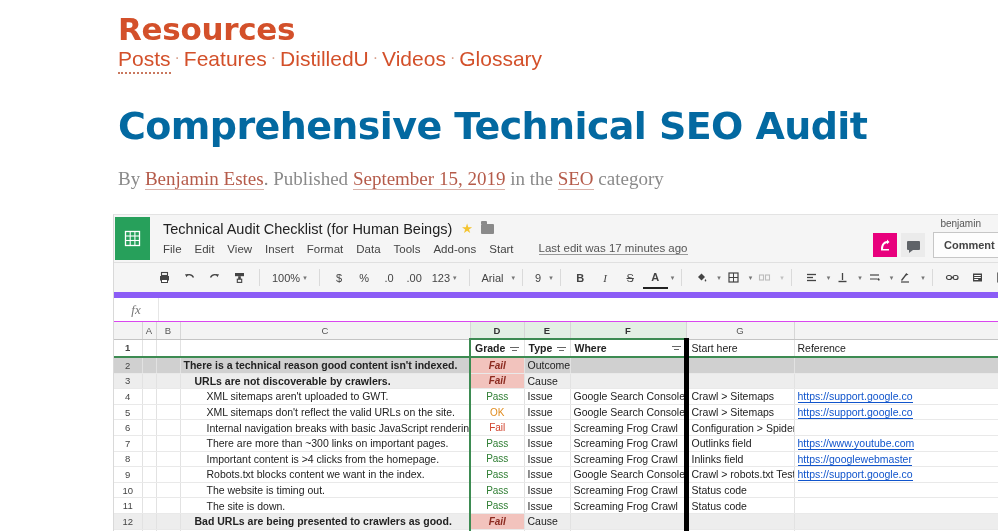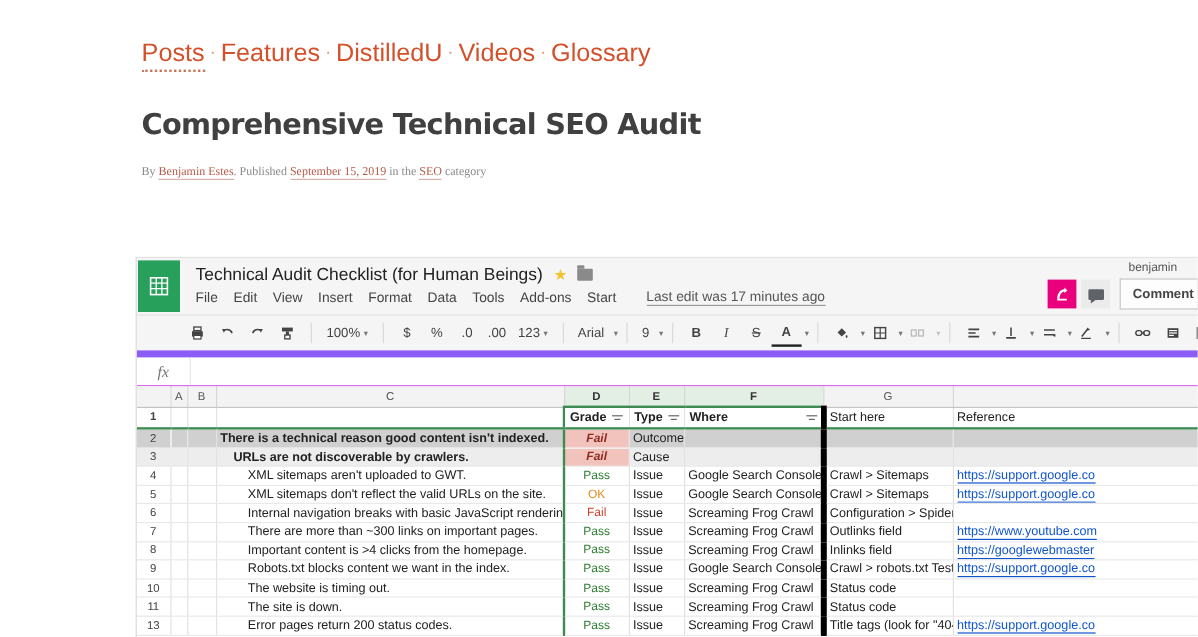--- a/index.html
+++ b/index.html
@@ -24,21 +24,21 @@
     font-family: "DejaVu Sans", sans-serif;
     font-size: 31px;
     font-weight: bold;
     color: #d3502a;
     letter-spacing: -0.3px;
     line-height: 1.1;
     margin: 0;
   }
 
   .res-nav {
-    margin-top: 20px;
+    margin-top: 0;
     font-size: 21px;
     color: #d3502a;
     line-height: 1.25;
     white-space: nowrap;
   }
   .res-nav a {
     color: #d3502a;
     text-decoration: none;
   }
   .res-nav a.active {
@@ -49,31 +49,31 @@
     color: #d9a08c;
     font-size: 16px;
     margin: 0 4px;
     position: relative;
     top: -3px;
   }
 
   .post-title {
     margin: 33px 0 0 118px;
     font-family: "DejaVu Sans", sans-serif;
-    font-size: 24px;
+    font-size: 38px;
     font-weight: bold;
-    color: #404040;
+    color: #0369a1;
     letter-spacing: -0.6px;
     line-height: 1.15;
   }
 
   .byline {
     margin: 18px 0 0 118px;
     font-family: "Liberation Serif", serif;
-    font-size: 10px;
+    font-size: 19px;
     color: #8a8a8a;
     line-height: 1.3;
   }
   .byline a {
     color: #b55b4a;
     text-decoration: none;
     border-bottom: 1px solid #d8b2aa;
   }
 
   
@@ -380,20 +380,21 @@
 
   .sep-col-d { border-left: 2px solid #3d8b52; }
   .sep-col-g { border-left: 5px solid #000000; }
 </style>
 </head>
 <body>
 
 <div class="page-wrap">
 
   <div class="res-header">
+    <div class="res-title">Resources</div>
     <div class="res-nav">
       <a href="#" class="active">Posts</a><span class="sep">·</span><a href="#">Features</a><span class="sep">·</span><a href="#">DistilledU</a><span class="sep">·</span><a href="#">Videos</a><span class="sep">·</span><a href="#">Glossary</a>
     </div>
   </div>
 
   <h1 class="post-title">Comprehensive Technical SEO Audit</h1>
 
   <div class="byline">
     <span>By</span>
     <a href="#">Benjamin Estes</a><span>. Published</span>
@@ -766,20 +767,31 @@
           <td class="cell"></td>
           <td class="cell"></td>
           <td class="cell ind-2">The site is down.</td>
           <td class="cell grade pass sep-col-d">Pass</td>
           <td class="cell">Issue</td>
           <td class="cell">Screaming Frog Crawl</td>
           <td class="cell sep-col-g">Status code</td>
           <td class="cell link"><span></span></td>
         </tr>
 
+        <tr class="cause">
+          <td class="rownum">12</td>
+          <td class="cell"></td>
+          <td class="cell"></td>
+          <td class="cell bold-text ind-1">Bad URLs are being presented to crawlers as good.</td>
+          <td class="cell grade fail-bg sep-col-d">Fail</td>
+          <td class="cell">Cause</td>
+          <td class="cell"></td>
+          <td class="cell sep-col-g"></td>
+          <td class="cell"></td>
+        </tr>
 
         <tr class="normal">
           <td class="rownum">13</td>
           <td class="cell"></td>
           <td class="cell"></td>
           <td class="cell ind-2">Error pages return 200 status codes.</td>
           <td class="cell grade pass sep-col-d">Pass</td>
           <td class="cell">Issue</td>
           <td class="cell">Screaming Frog Crawl</td>
           <td class="cell sep-col-g">Title tags (look for "404" or "E</td>

